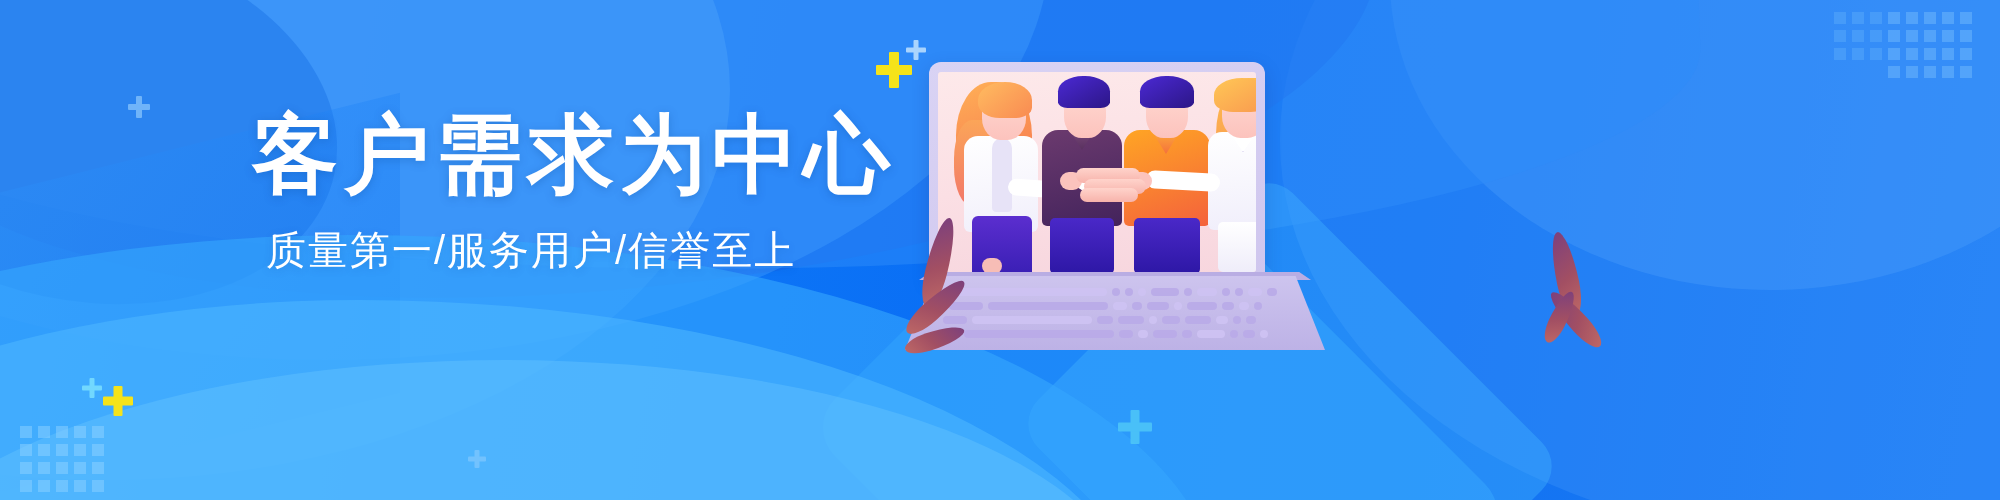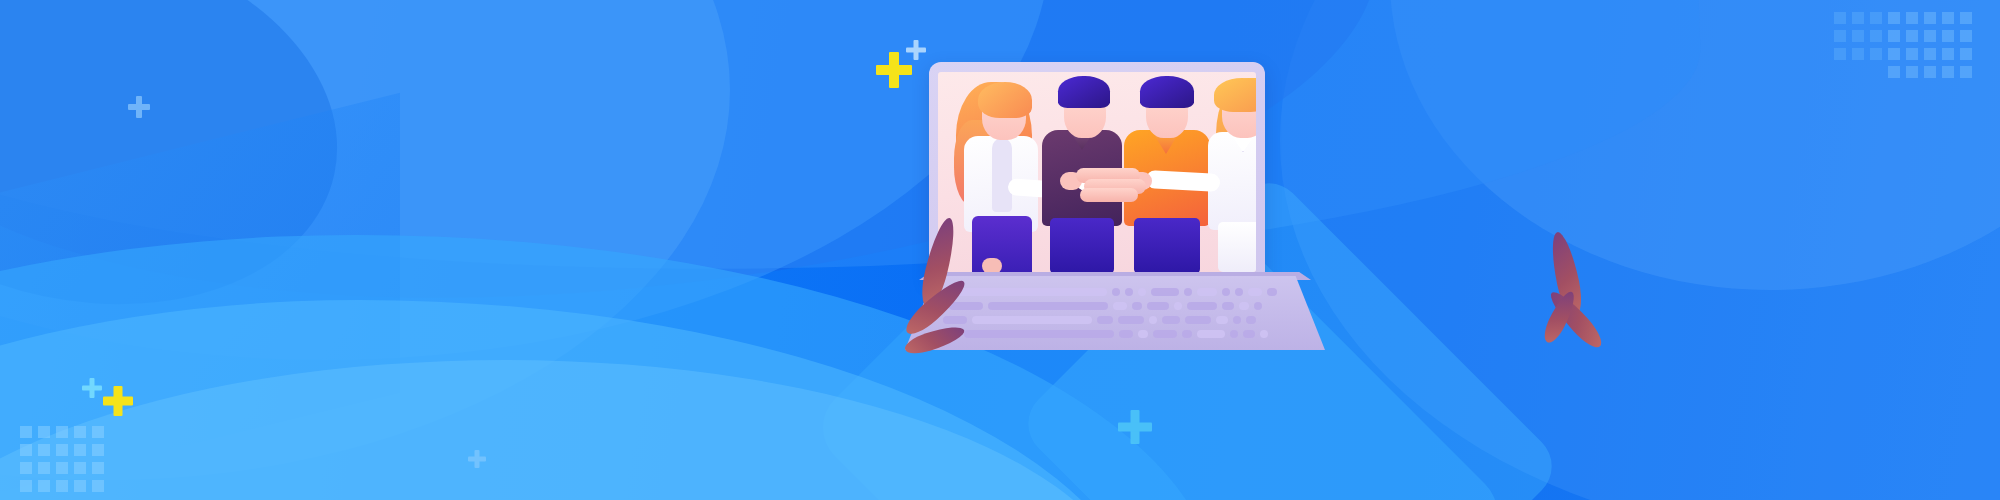--- a/index.html
+++ b/index.html
@@ -341,20 +341,24 @@
     </div>
 
   <div class="cross" id="cross-yellow-a"></div>
   <div class="cross" id="cross-white-a"></div>
   <div class="cross" id="cross-yellow-b"></div>
   <div class="cross" id="cross-cyan-b"></div>
   <div class="cross" id="cross-cyan-c"></div>
   <div class="cross" id="cross-white-d"></div>
   <div class="cross" id="cross-white-e"></div>
 
+  <div id="text-block">
+    <h1 id="headline">客户需求为中心</h1>
+    <p id="subtitle">质量第一/服务用户/信誉至上</p>
+  </div>
 
   <div id="laptop">
 
     <div id="laptop-frame">
       <div id="laptop-screen">
 
         <div class="person" id="p1">
           <div class="hair hair-back"></div>
           <div class="hair hair-side"></div>
           <div class="torso"></div>

